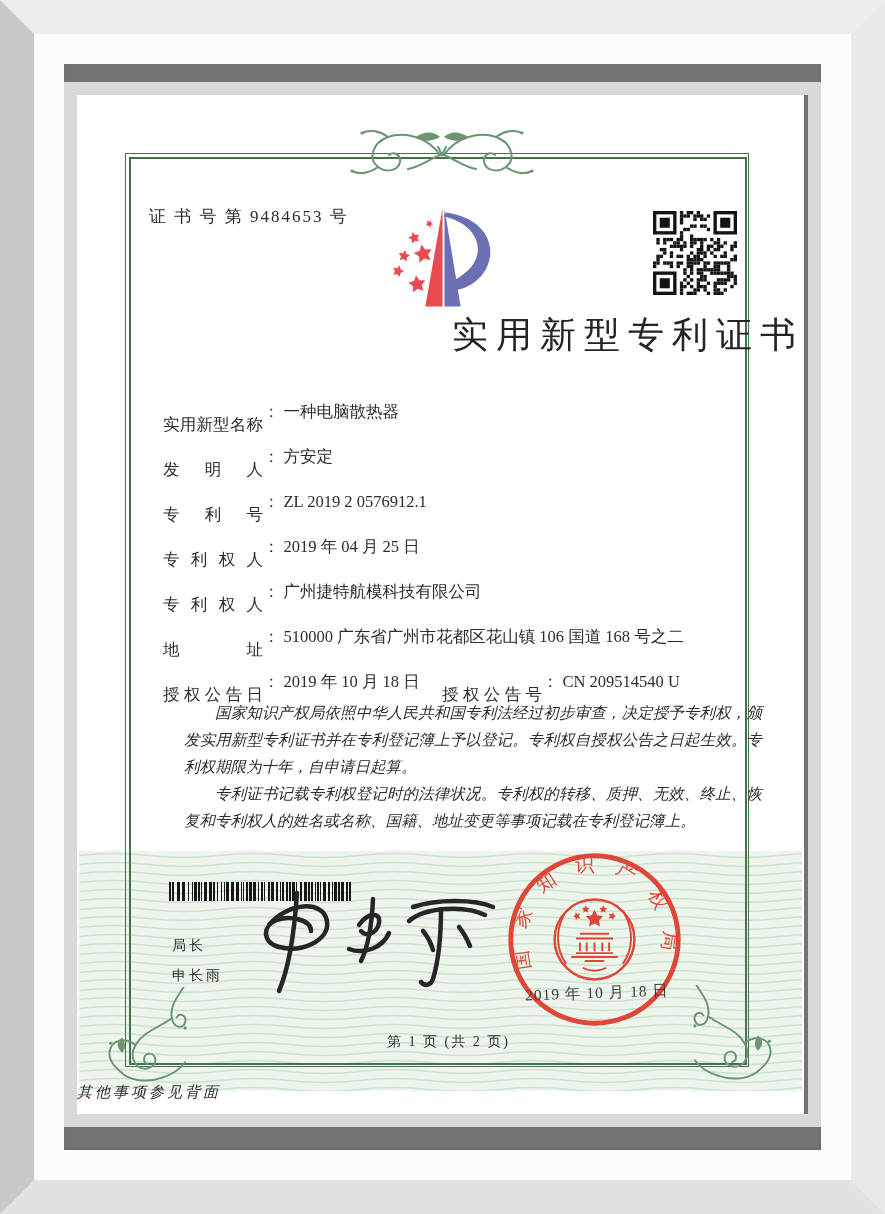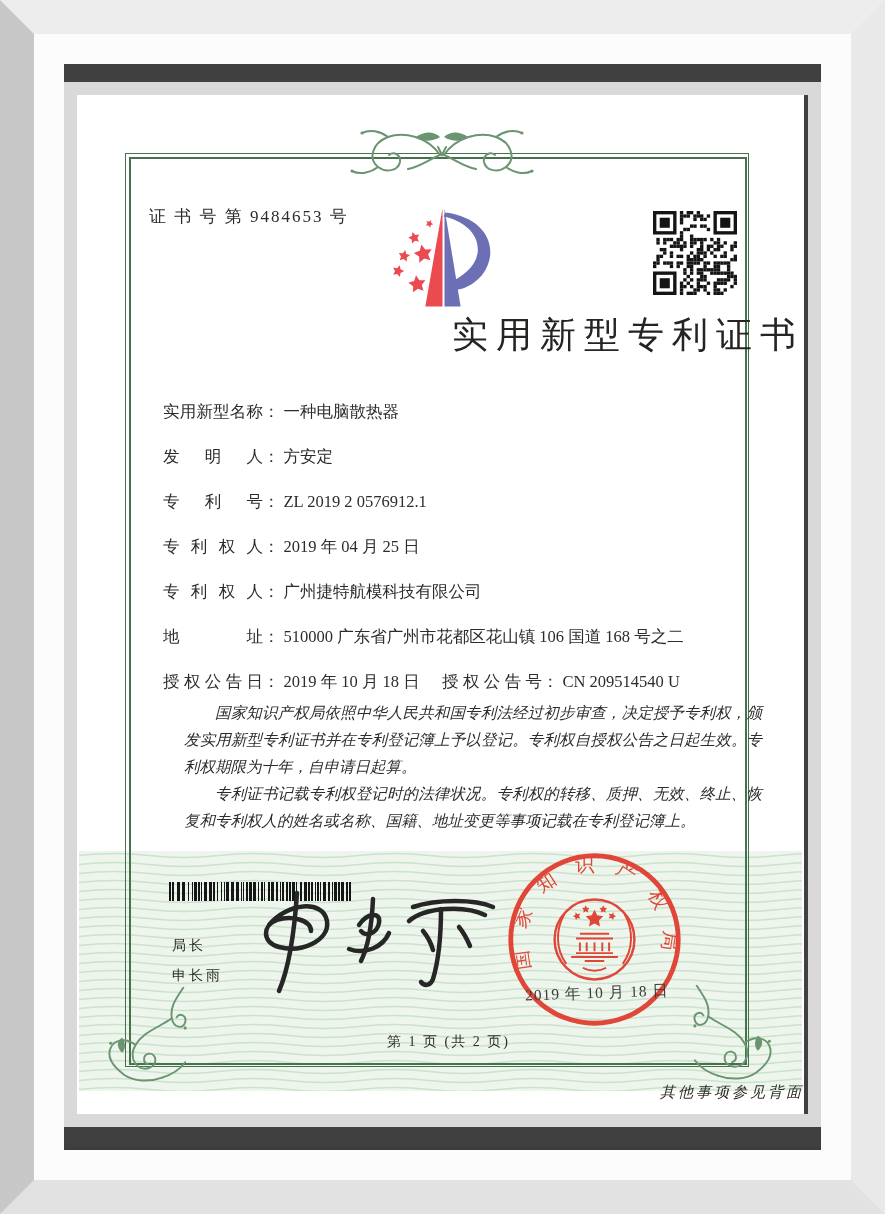--- a/index.html
+++ b/index.html
@@ -6,21 +6,21 @@
     --border-green:#47704d;
     --ornament-green:#6b9571;
     --seal-red:#e03a2c;
     --logo-red:#ea4a50;
     --logo-blue:#6c6fb4;
     --text-dark:#2e2c2a;
     --tint-bg:#edf5ec;
     --tint-line:#cbe2cd;
   }
   html,body{margin:0;padding:0;background:#fff;}
-  .stage{position:relative;width:885px;height:1214px;overflow:hidden;background:#404040;
+  .stage{position:relative;width:885px;height:1214px;overflow:hidden;background:#737373;
          font-family:"Liberation Serif","DejaVu Serif",serif;color:var(--text-dark);}
   
   .frame-bevel{position:absolute;inset:0;border:36px solid;
     border-color:#ededed #e9e9e9 #e2e2e2 #c7c7c7;box-sizing:border-box;}
   .frame-face{position:absolute;inset:34px;border:30px solid #fcfcfc;box-sizing:border-box;
     box-shadow:inset -1px -2px 3px rgba(0,0,0,.06);}
   .mat-band{position:absolute;left:64px;top:82px;right:64px;bottom:87px;
     border:13px solid #d9d9d9;box-sizing:border-box;}
   
   .paper{position:absolute;left:77px;top:95px;width:727px;height:1019px;background:#fff;}
@@ -37,40 +37,40 @@
   .flourish.left{left:26px;top:890px;}
   .flourish.right{left:614px;top:888px;transform:scaleX(-1);}
   
   .cert-number{position:absolute;left:72px;top:110px;font-size:17px;letter-spacing:2px;z-index:3;}
   .logo{position:absolute;left:314px;top:108px;width:106px;height:112px;z-index:3;}
   .qr{position:absolute;left:576px;top:116px;width:84px;height:84px;z-index:3;}
   .cert-title{position:absolute;left:0;top:216px;width:100%;text-align:right;
     font-size:36px;letter-spacing:8px;color:#262422;z-index:3;}
   .rows{position:absolute;left:86px;top:306px;width:580px;z-index:3;font-size:16.5px;}
   .row{position:absolute;left:0;white-space:nowrap;}
-  .row .lab{display:inline-block;width:100px;text-align:justify;text-align-last:justify;vertical-align:top;}
+  .row .lab{display:inline-block;width:100px;text-align:justify;text-align-last:justify;vertical-align:top;margin-top:13px;}
   .row .val{margin-left:4px;}
   .pair2{position:absolute;left:279px;top:0;}
   .paras{position:absolute;left:86px;top:604px;width:578px;z-index:3;
     font-size:15.5px;line-height:27px;font-style:italic;text-align:justify;margin-left:21px;}
   .paras p{margin:0;text-indent:2em;}
   .barcode{position:absolute;left:92px;top:787px;width:184px;height:19px;z-index:3;}
   .signer{position:absolute;left:95px;top:836px;font-size:14px;letter-spacing:3px;z-index:3;line-height:30px;}
   .signature{position:absolute;left:150px;top:792px;width:300px;height:110px;z-index:4;}
   .sig{stroke:#262626;stroke-width:4.5;fill:none;stroke-linecap:round;stroke-linejoin:round;}
   .seal{position:absolute;left:425px;top:752px;width:185px;height:185px;z-index:4;opacity:.93;}
   .seal-stroke{stroke:var(--seal-red);fill:none;}
   .seal-fill{fill:var(--seal-red);stroke:none;}
   .seal-text{font-size:20px;letter-spacing:20px;fill:var(--seal-red);
     font-family:"Liberation Serif","DejaVu Serif",serif;}
   .seal-date{position:absolute;left:435px;top:888px;width:170px;text-align:center;
     font-size:15.5px;color:#3f3d3b;letter-spacing:1px;transform:rotate(-2deg);z-index:5;}
   .page-indicator{position:absolute;left:0;top:938px;width:100%;text-align:center;
     font-size:14px;letter-spacing:2px;z-index:3;margin-left:8px;}
-  .back-note{position:absolute;left:0;top:988px;width:100%;text-align:right;
+  .back-note{position:absolute;left:0;top:988px;width:100%;text-align:left;
     font-size:15px;letter-spacing:3px;font-style:italic;z-index:3;}
   .logo-red{fill:var(--logo-red);}
   .logo-blue{fill:var(--logo-blue);}
   .wave-line{stroke:var(--tint-line);stroke-width:1.3;}
   .tint-rect{fill:var(--tint-bg);}
 </style>
 </head>
 <body>
 
 <div class="stage">

